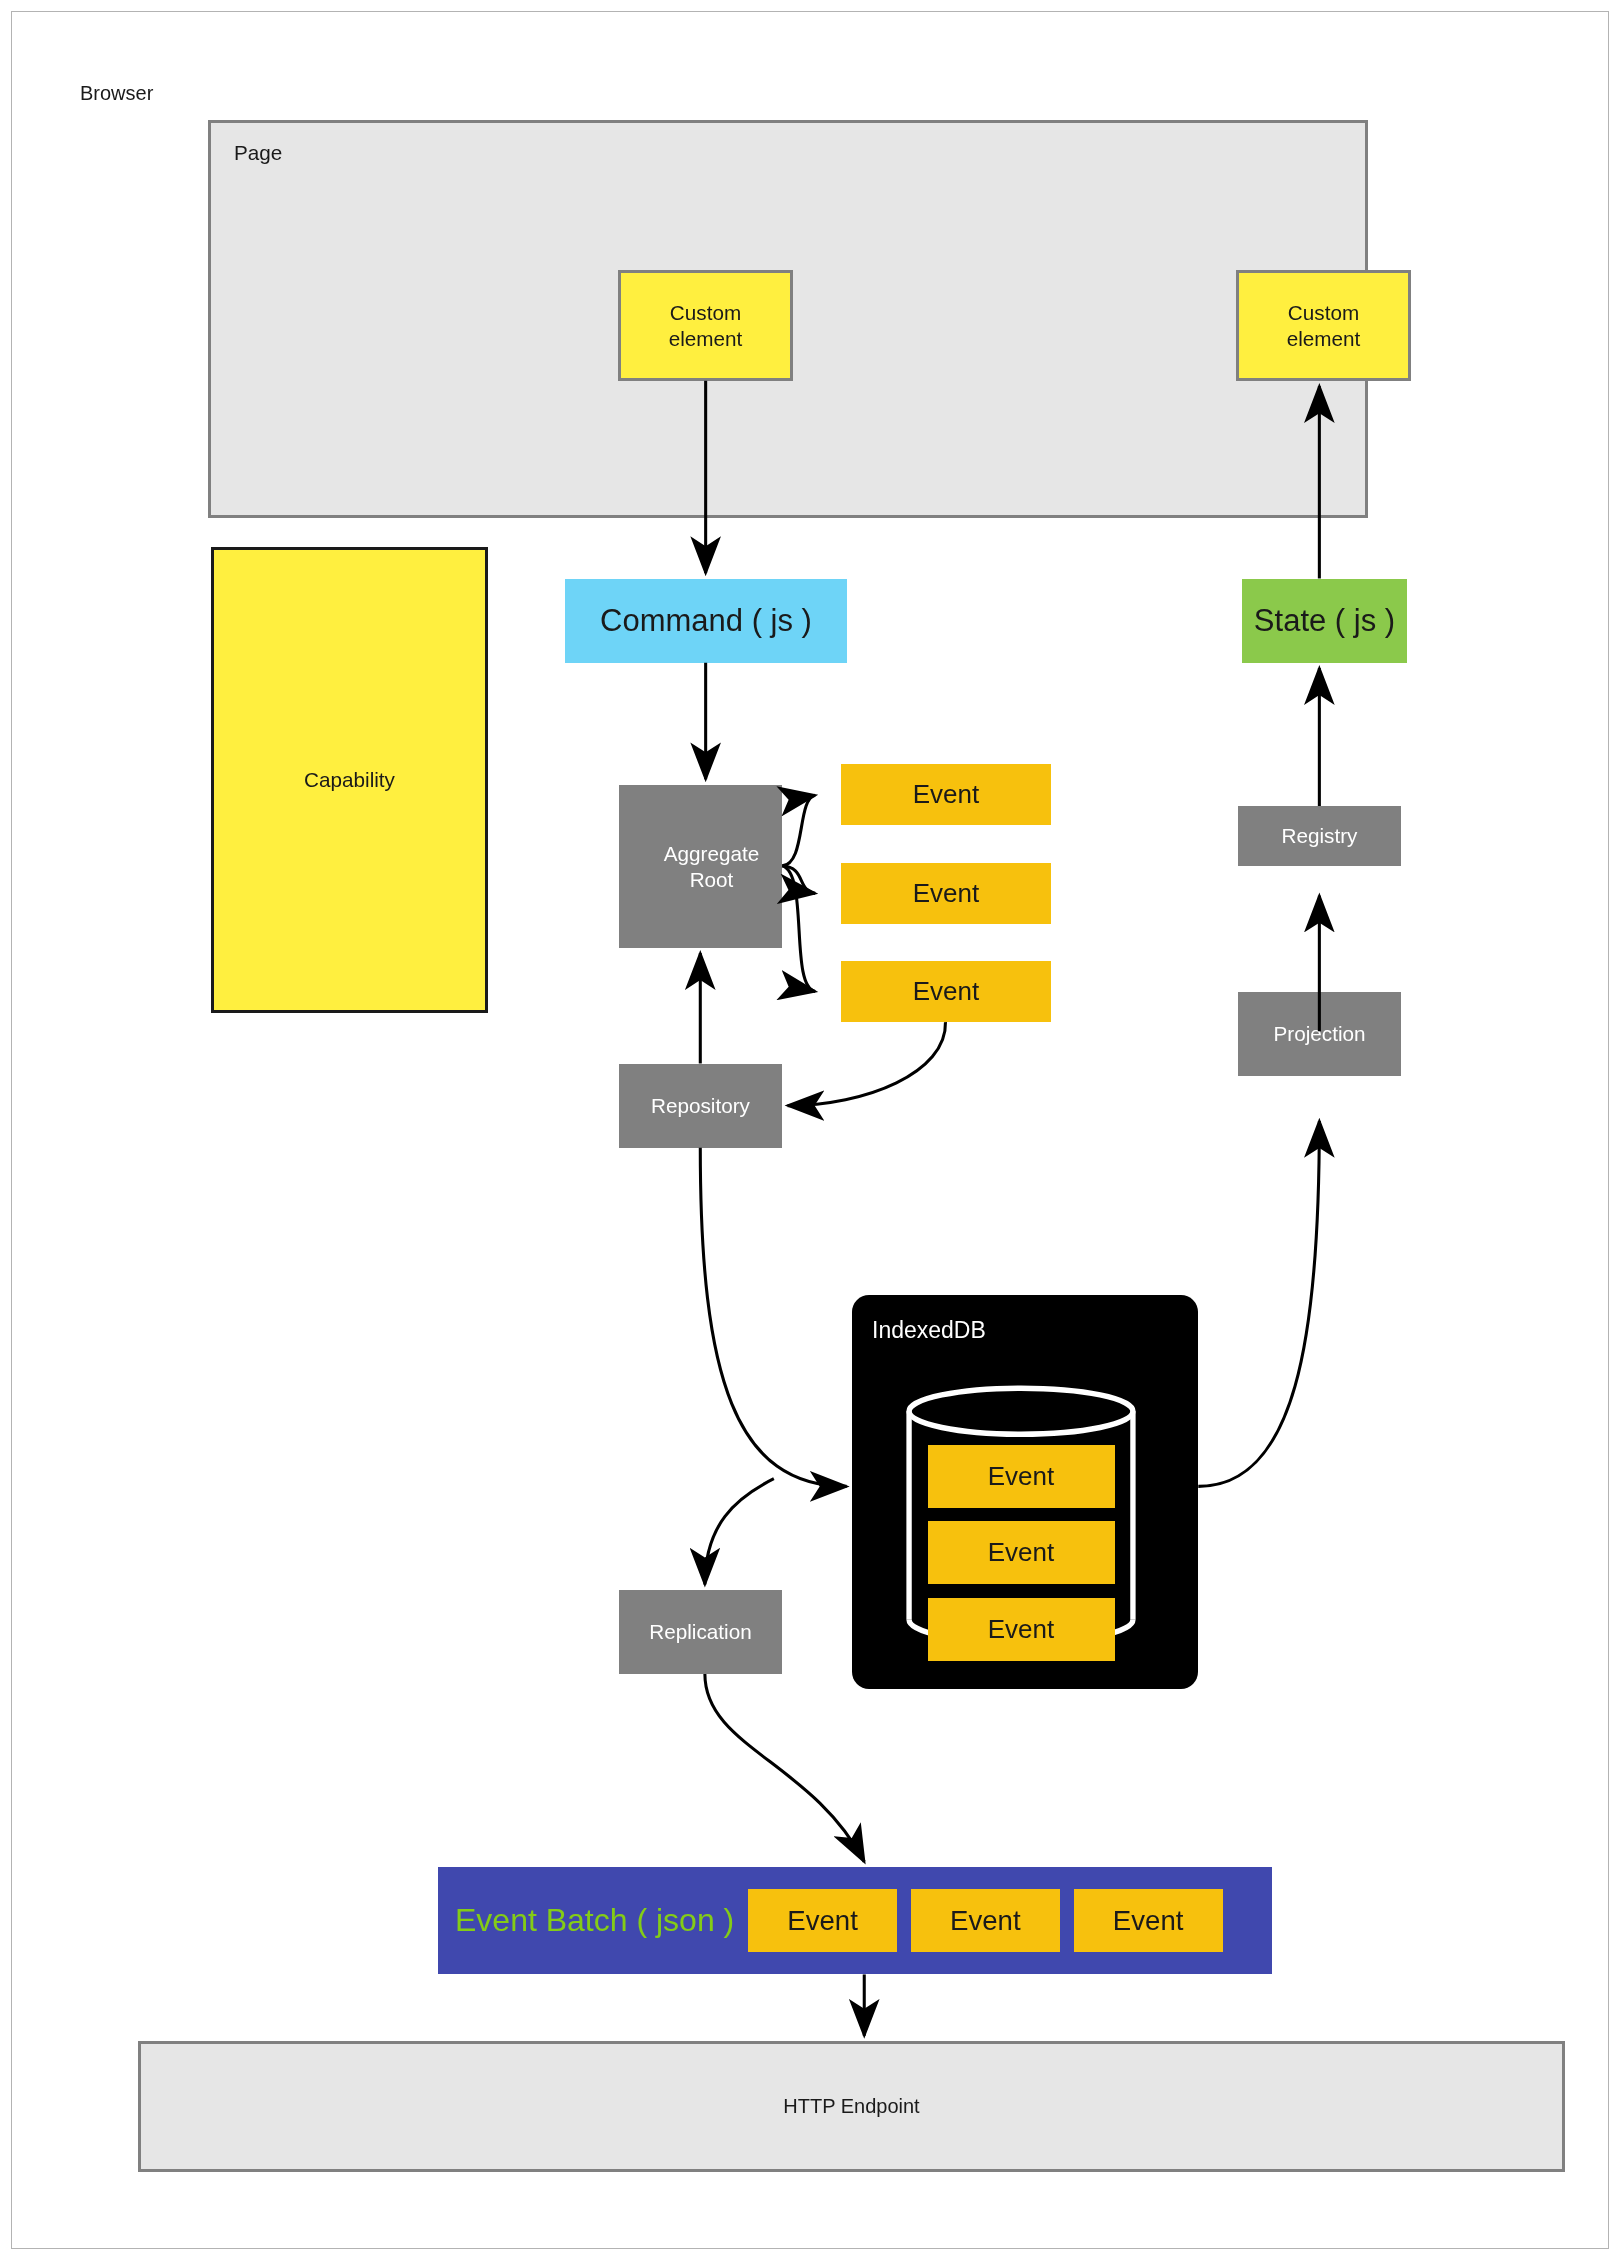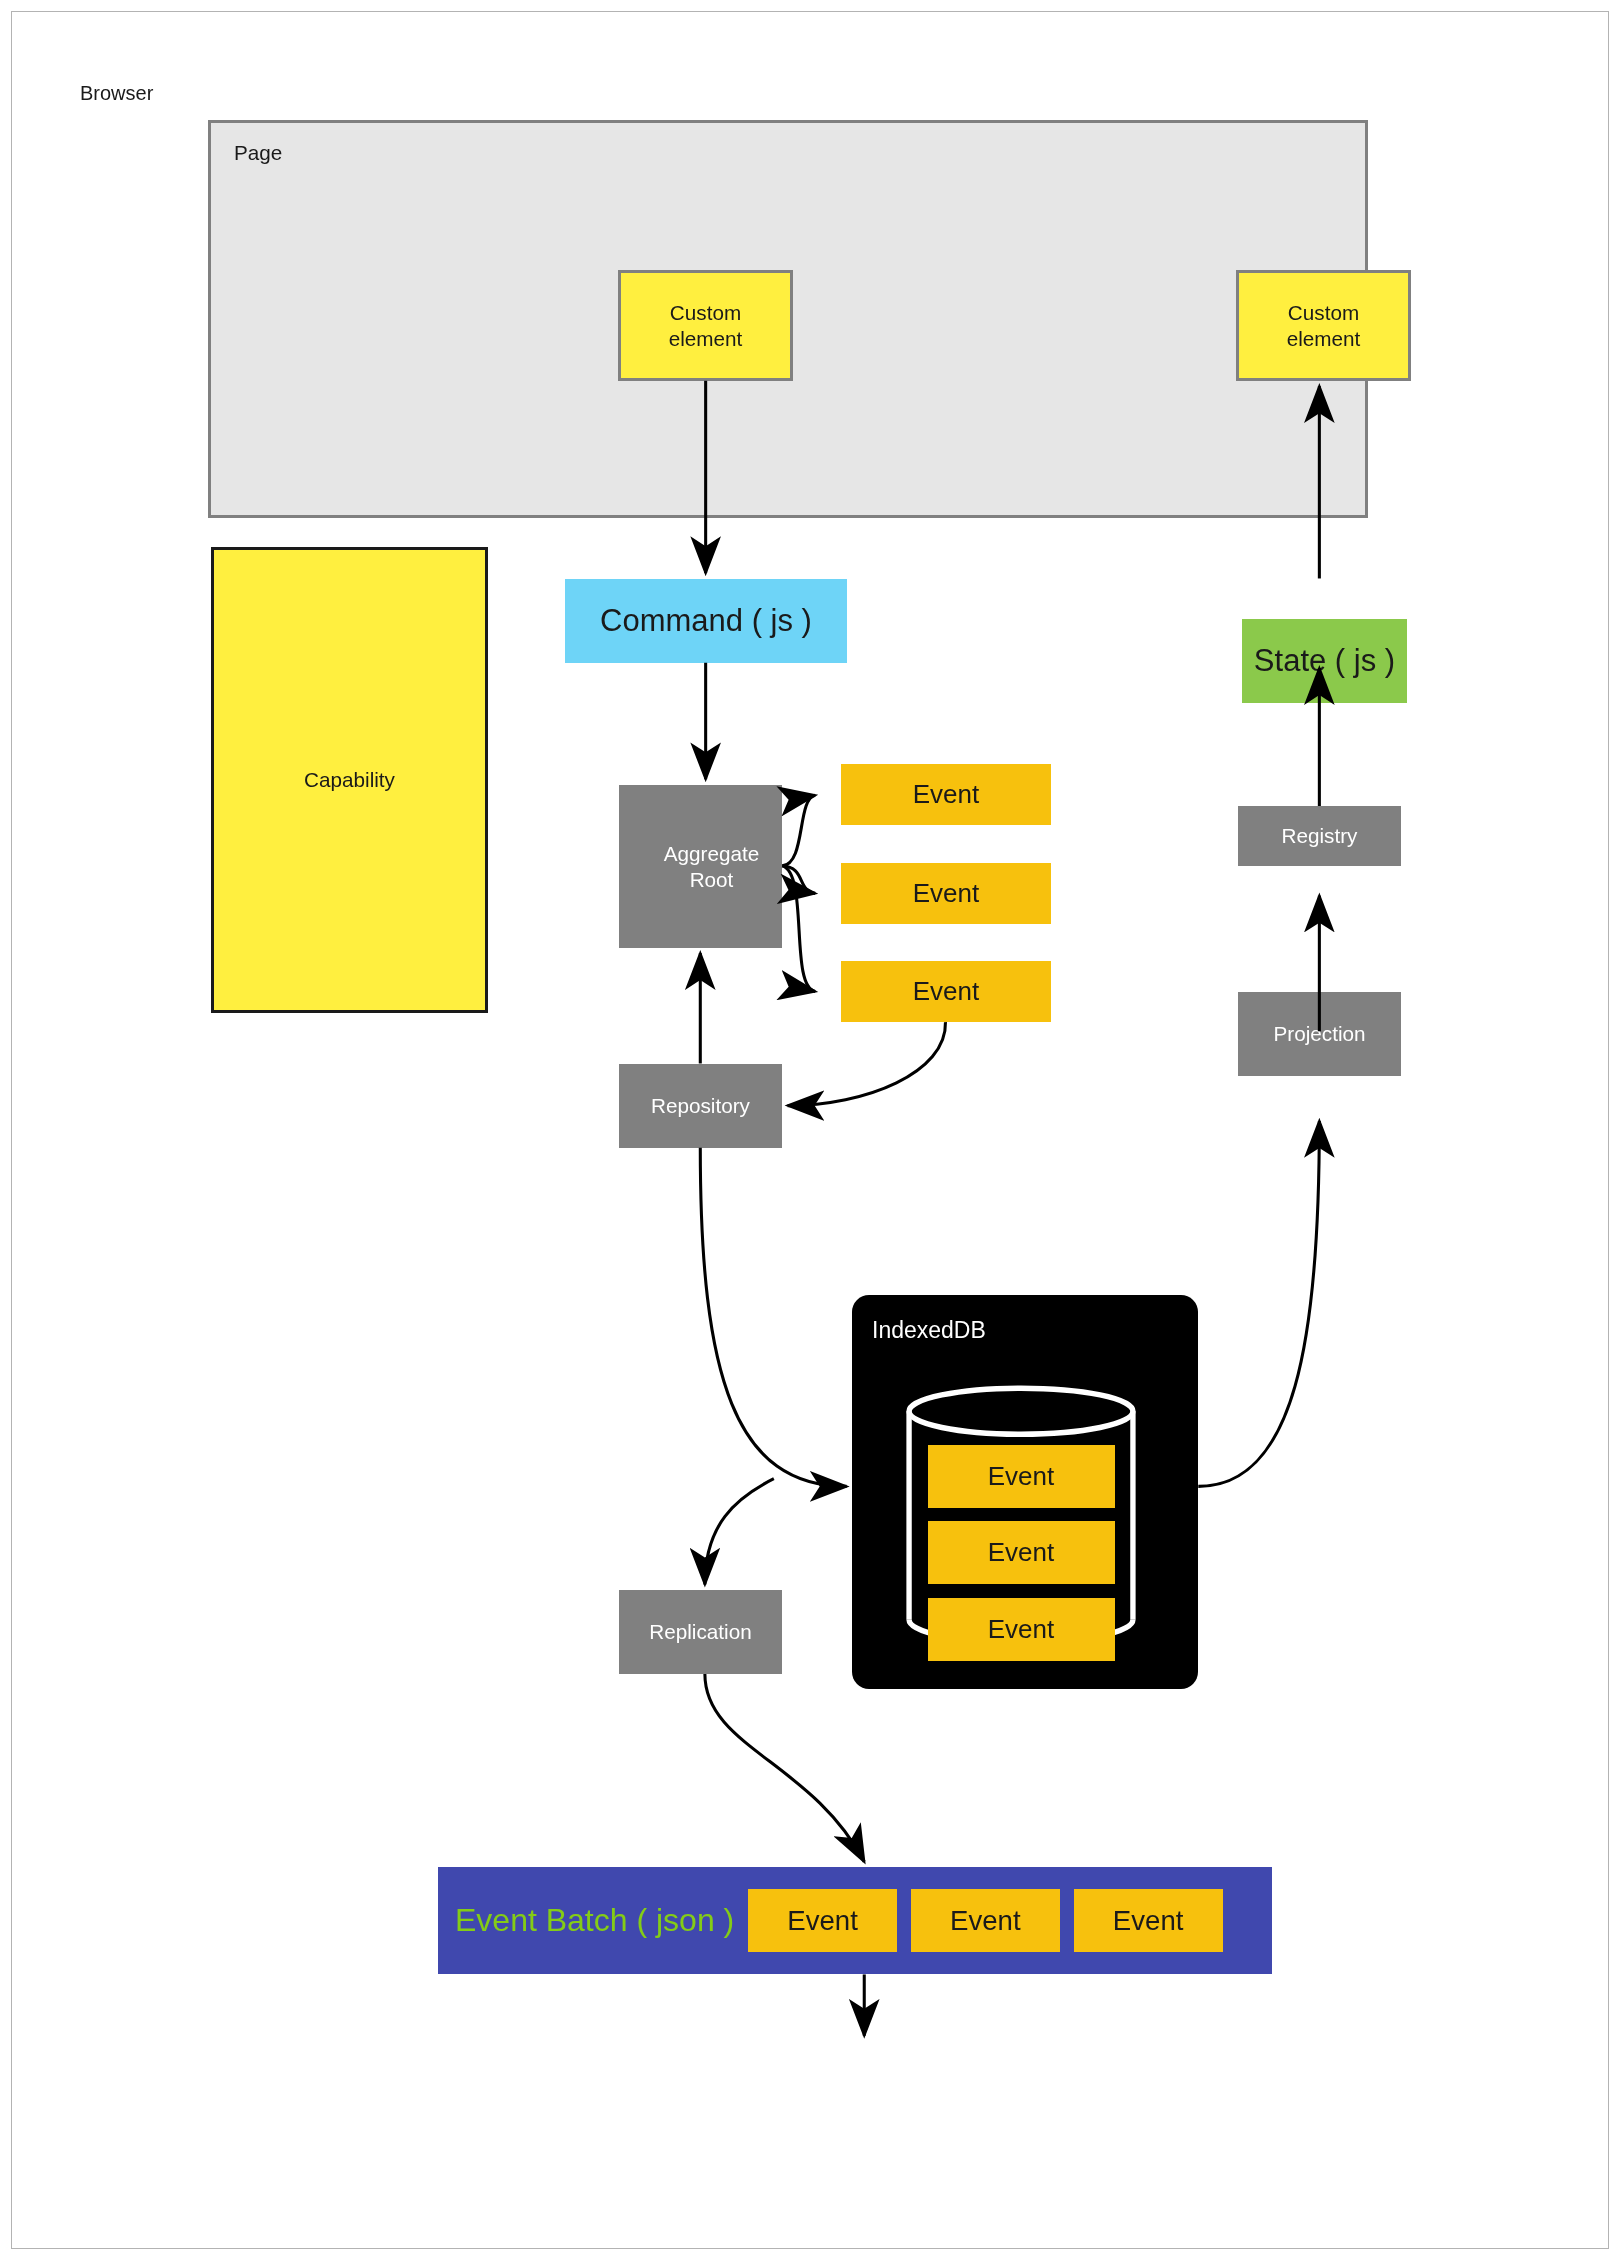--- a/index.html
+++ b/index.html
@@ -211,21 +211,21 @@
   </div>
 
   <div class="node capability-node" style="left:211px; top:547px; width:277px; height:466px;">
     <span>Capability</span>
   </div>
 
   <div class="node command-node" style="left:565px; top:579px; width:282px; height:84px;">
     <span>Command ( js )</span>
   </div>
 
-  <div class="node state-node" style="left:1242px; top:579px; width:165px; height:84px;margin-top:40px;">
+  <div class="node state-node" style="left:1242px; top:579px; width:165px; height:84px;">
     <span>State ( js )</span>
   </div>
 
   <div class="node grey-node" style="left:619px; top:785px; width:163px; height:163px;padding-left:22px;">
     <div>
       <div>Aggregate</div>
       <div>Root</div>
     </div>
   </div>
 
@@ -282,20 +282,23 @@
       <span>Event</span>
     </div>
     <div class="batch-event">
       <span>Event</span>
     </div>
     <div class="batch-event">
       <span>Event</span>
     </div>
   </div>
 
+  <div id="http-endpoint">
+    <span>HTTP Endpoint</span>
+  </div>
 
   <svg id="arrows" viewBox="0 0 2117 2951" width="1622" height="2261">
     <defs>
       <marker id="ah" markerWidth="14" markerHeight="10" refX="12" refY="5" orient="auto" markerUnits="strokeWidth">
         <path d="M0,0 L13,5 L0,10 L3.2,5 Z" fill="#000000"></path>
       </marker>
     </defs>
     <g stroke="#000000" stroke-width="4" fill="none" marker-end="url(#ah)">
 
       <path d="M921,497 L921,748"></path>

